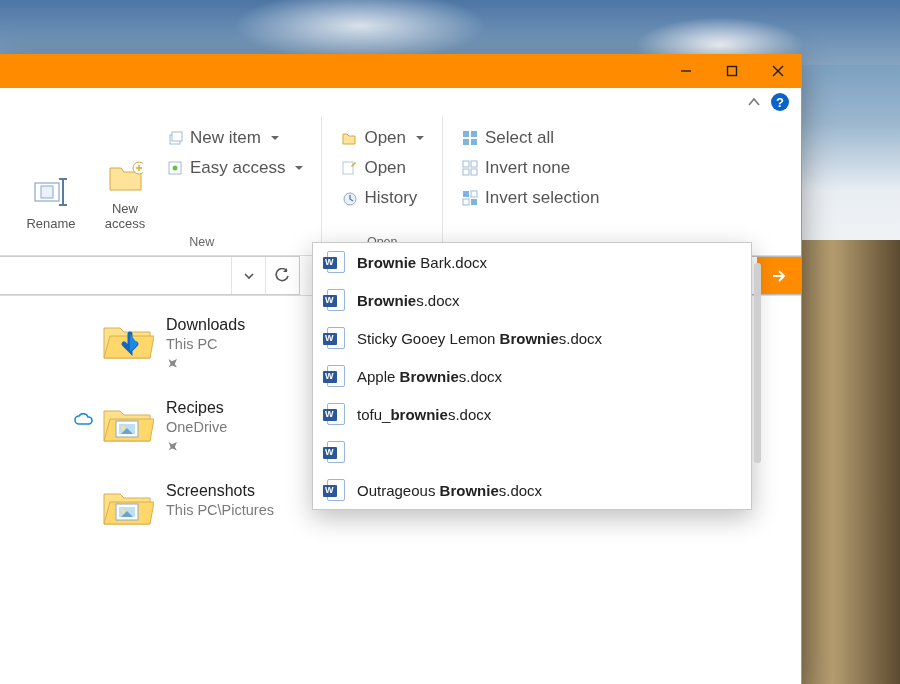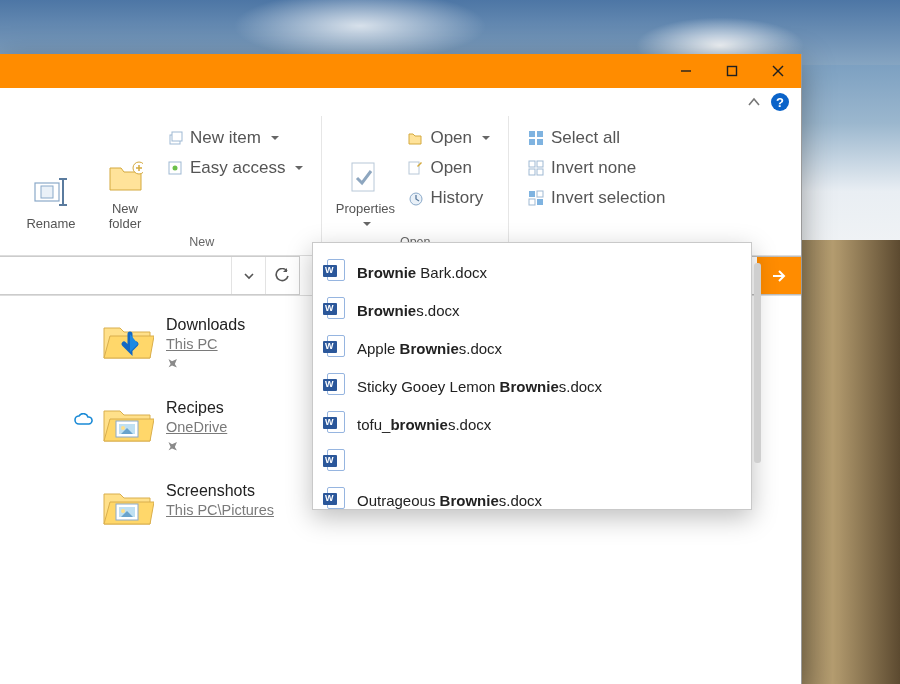--- a/index.html
+++ b/index.html
@@ -55,26 +55,26 @@
   .clear-btn { width:38px; display:flex; align-items:center; justify-content:center; color:#555; }
   .go-btn { width:44px; background:#ff8c00; display:flex; align-items:center; justify-content:center; }
 
   
   .content { position:relative; padding:20px 16px 0 100px; height:calc(100% - 34px - 28px - 140px - 40px); }
   .folder-item { display:flex; gap:12px; margin-bottom:26px; align-items:flex-start; }
   .folder-thumb { width:54px; height:48px; position:relative; }
   .folder-svg { width:54px; height:48px; }
   .cloud-badge { position:absolute; left:-26px; top:14px; color:#0a85d8; }
   .folder-meta .fname { font-size:16px; color:#222; }
-  .folder-meta .floc { font-size:14.5px; color:#7a7a7a; margin-top:2px;text-decoration:underline; }
+  .folder-meta .floc { font-size:14.5px; color:#7a7a7a; margin-top:2px; }
   .pin { color:#7a7a7a; margin-top:4px; font-size:14px; transform: rotate(45deg); display:inline-block; }
 
   
   .suggest { position:absolute; left:312px; top:242px; width:440px; background:#fff; border:1px solid #c9c9c9; box-shadow:0 8px 24px rgba(0,0,0,.25); }
-  .sug-row { height:38px; display:flex; align-items:flex-end; gap:12px; padding:0 14px; font-size:15px; color:#222; }
+  .sug-row { height:38px; display:flex; align-items:center; gap:12px; padding:0 14px; font-size:15px; color:#222; }
   .word-ico { width:18px; height:22px; background:linear-gradient(#fff,#fff); border:1px solid #96b5e0; border-radius:2px; position:relative; flex-shrink:0; }
   .word-ico::before { content:""; position:absolute; left:-5px; top:5px; width:14px; height:12px; background:#2b579a; border-radius:1px; }
   .word-ico::after { content:"W"; position:absolute; left:-3px; top:5px; font-size:9px; color:#fff; font-weight:bold; }
   .sug-scroll { position:absolute; right:-10px; top:20px; width:7px; height:200px; background:#cfcfcf; border-radius:3px; }
 
   b { font-weight:600; }
 </style>
 </head>
 <body>
 
@@ -133,21 +133,21 @@
       <div class="rg-body">
         <div class="big-btn">
           <div class="big-ico">
             <svg width="40" height="34">
                 <path d="M3 10 L3 30 L34 30 L34 12 L17 12 L14 8 L3 8 Z" fill="#ffe39a" stroke="#d4a93e"></path>
                 <circle cx="32" cy="8" r="6" fill="#fff" stroke="#d4a93e"></circle>
                 <path d="M29 8 h6 M32 5 v6" stroke="#d4a93e" stroke-width="1.5"></path>
               </svg>
           </div>
           <span>New</span>
-          <span style="margin-top:-6px">folder</span>
+          <span style="margin-top:-6px">access</span>
         </div>
         <div class="small-col">
           <div class="small-btn caret">
             <span class="small-ico">
               <svg width="16" height="16">
                   <rect x="3" y="5" width="10" height="9" fill="#fff" stroke="#9fb9d3"></rect>
                   <rect x="5" y="2" width="10" height="9" fill="#fff" stroke="#9fb9d3"></rect>
                 </svg>
             </span>
             <span>New item</span>
@@ -161,30 +161,20 @@
             </span>
             <span>Easy access</span>
           </div>
         </div>
       </div>
       <div class="rg-label">New</div>
     </div>
 
     <div class="ribbon-group">
       <div class="rg-body">
-        <div class="big-btn">
-          <div class="big-ico">
-            <svg width="34" height="34">
-                <rect x="4" y="3" width="22" height="28" fill="#fff" stroke="#b8c8d8"></rect>
-                <polyline points="9,18 14,23 23,11" fill="none" stroke="#8da6bf" stroke-width="3"></polyline>
-              </svg>
-          </div>
-          <span>Properties</span>
-          <span class="caret" style="margin-top:-6px"></span>
-        </div>
         <div class="small-col">
           <div class="small-btn caret">
             <span class="small-ico">
               <svg width="16" height="16">
                   <path d="M2 5 L2 14 L14 14 L14 6 L8 6 L6 4 L2 4 Z" fill="#ffe39a" stroke="#d4a93e"></path>
                 </svg>
             </span>
             <span>Open</span>
           </div>
           <div class="small-btn">
@@ -341,28 +331,28 @@
 <div class="sug-row">
       <span class="word-ico"></span>
       <span><b>Brownie</b> Bark.docx</span>
     </div>
     <div class="sug-row">
       <span class="word-ico"></span>
       <span><b>Brownie</b>s.docx</span>
     </div>
     <div class="sug-row">
       <span class="word-ico"></span>
+      <span>Sticky Gooey Lemon <b>Brownie</b>s.docx</span>
+    </div>
+    <div class="sug-row">
+      <span class="word-ico"></span>
       <span>Apple <b>Brownie</b>s.docx</span>
     </div>
     <div class="sug-row">
       <span class="word-ico"></span>
-      <span>Sticky Gooey Lemon <b>Brownie</b>s.docx</span>
-    </div>
-    <div class="sug-row">
-      <span class="word-ico"></span>
       <span>tofu_<b>brownie</b>s.docx</span>
     </div>
     <div class="sug-row">
       <span class="word-ico"></span>
     </div>
     <div class="sug-row">
       <span class="word-ico"></span>
       <span>Outrageous <b>Brownie</b>s.docx</span>
     </div>
   </div>

